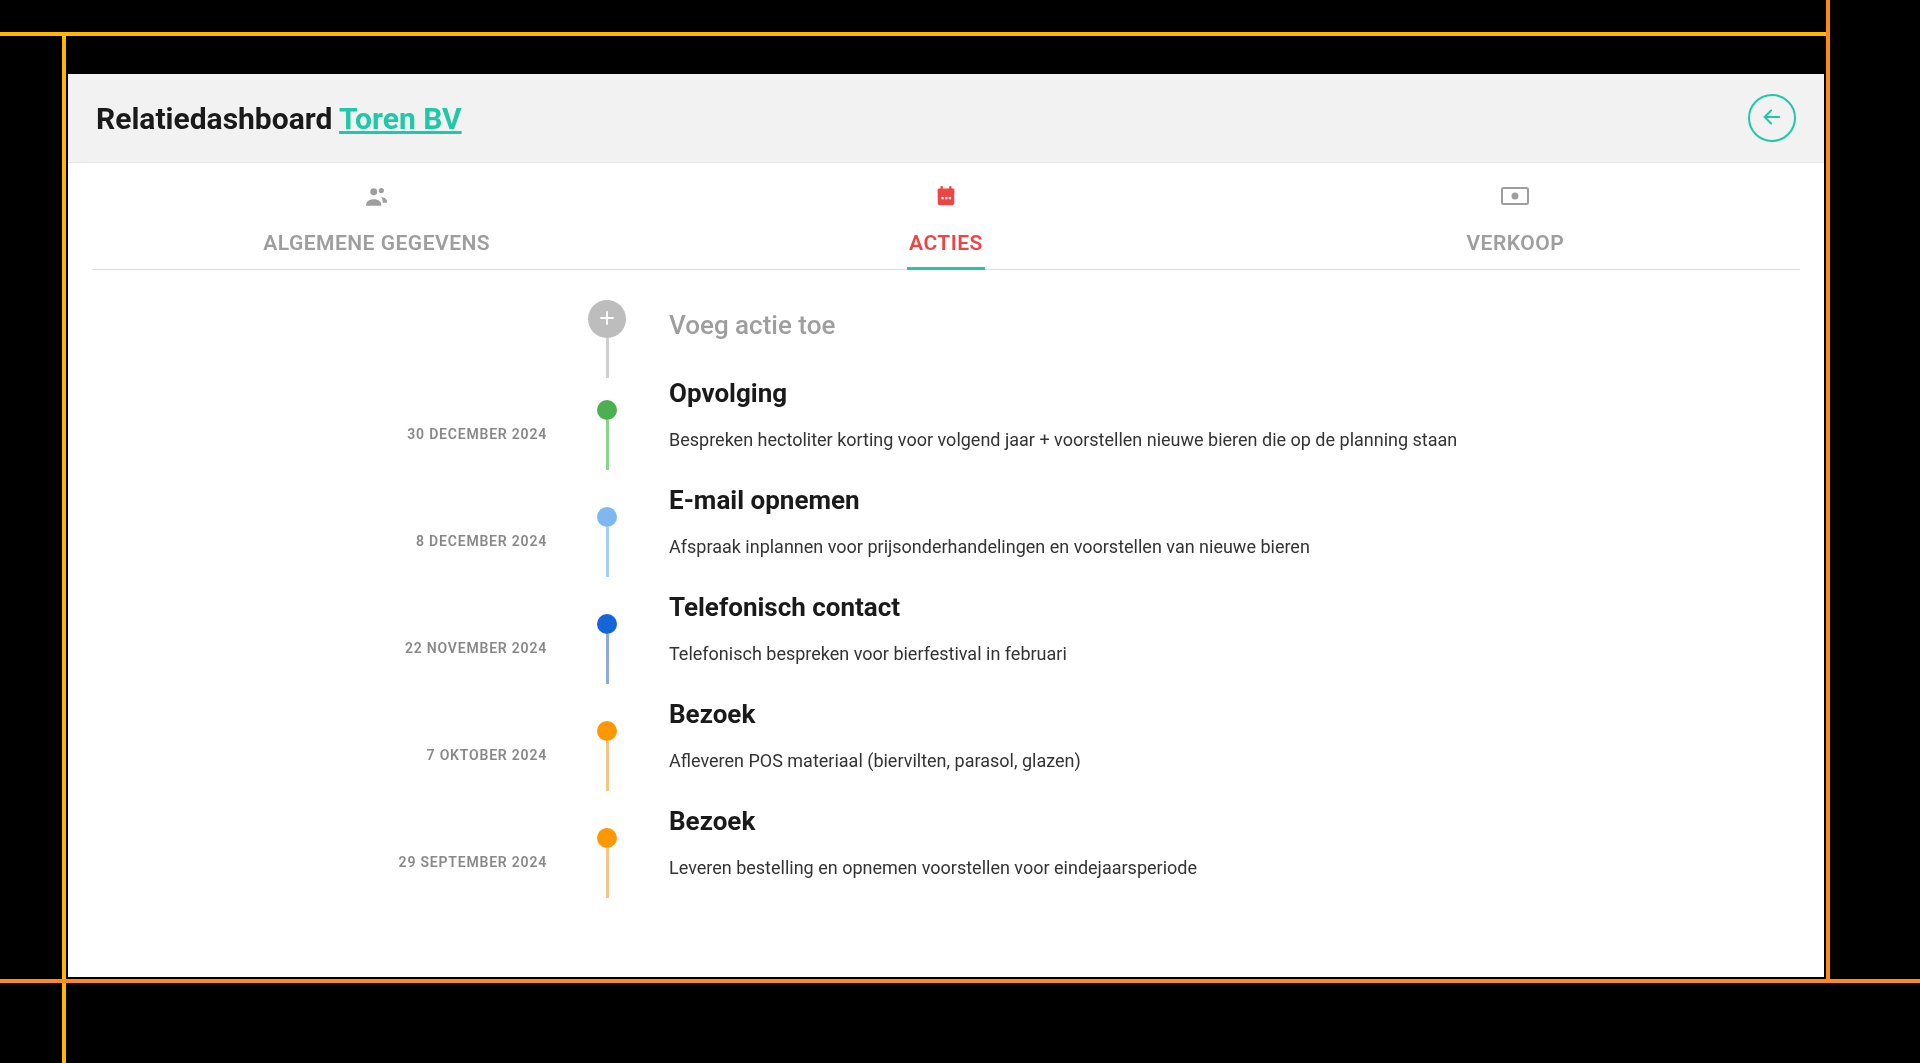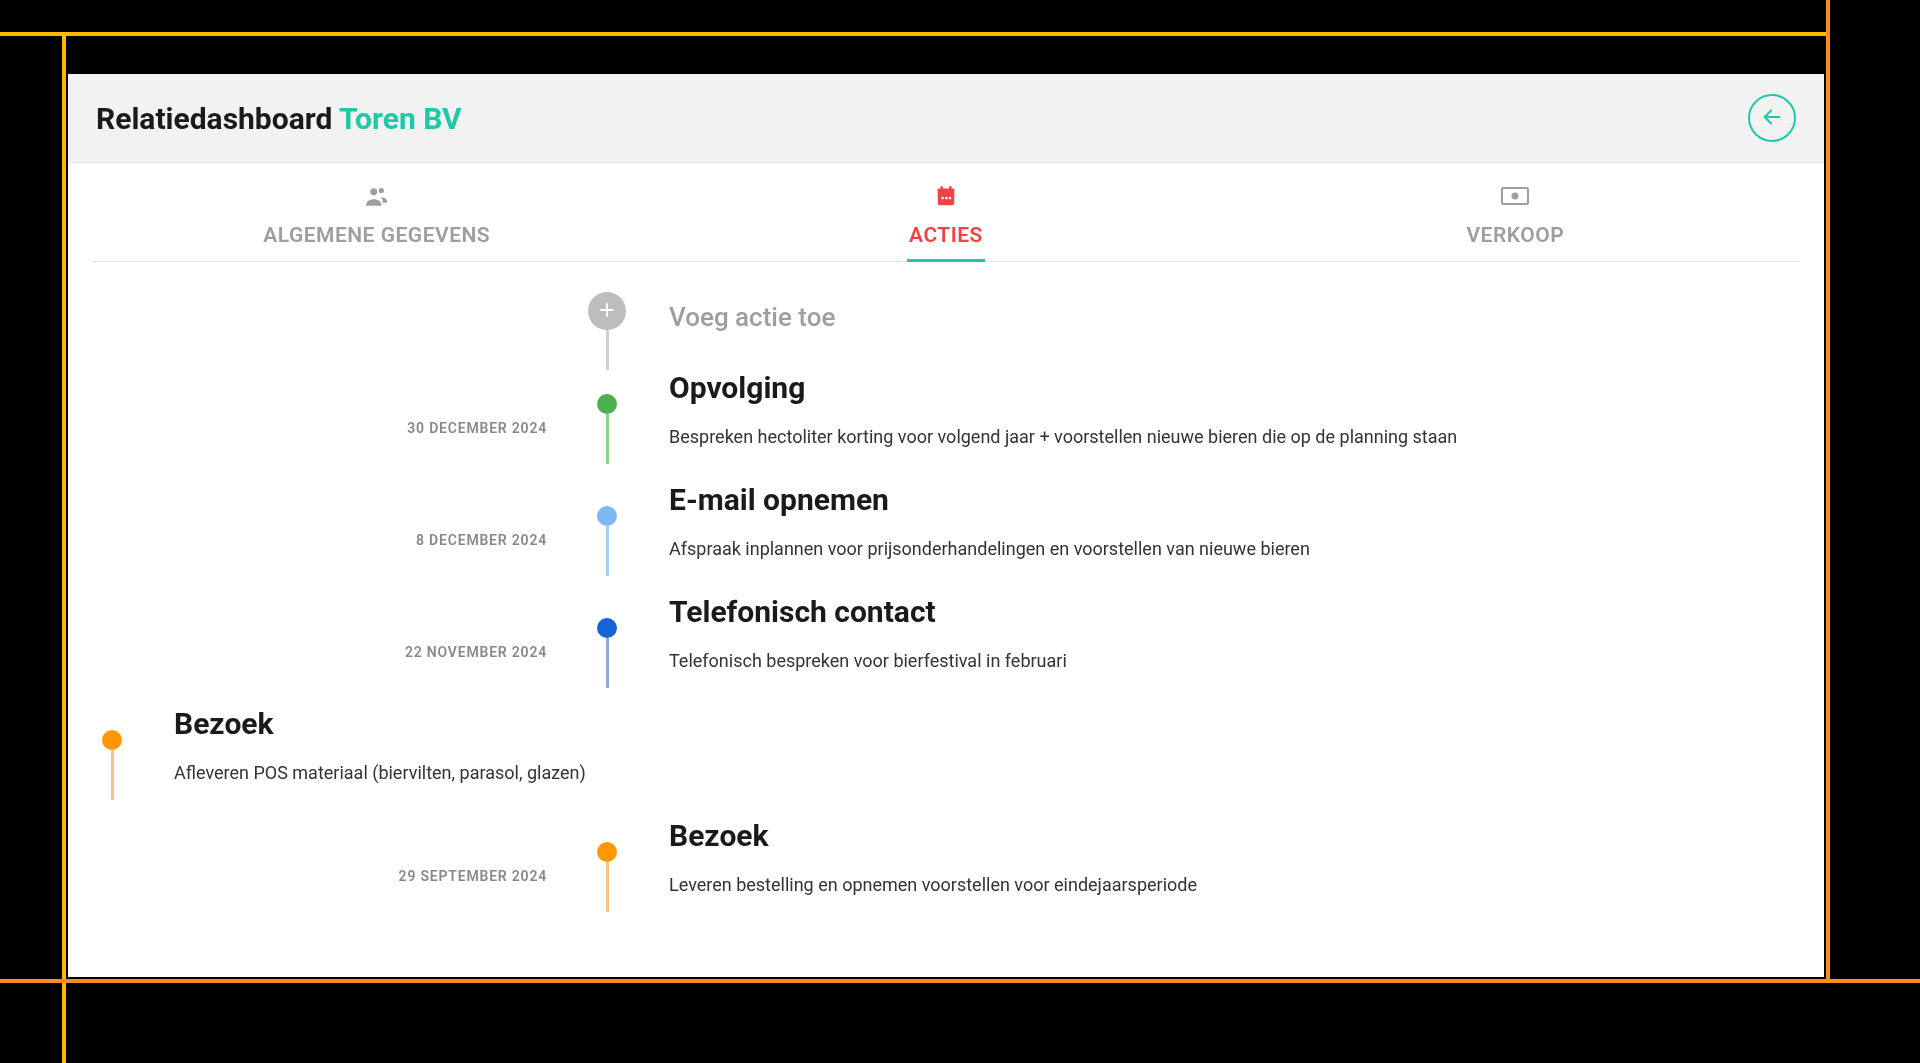--- a/index.html
+++ b/index.html
@@ -78,20 +78,21 @@
     }
 
     .header-title {
       font-size: 30px;
       font-weight: 700;
       color: #1a1a1a;
     }
 
     .header-title .highlight {
       color: #1fc8a7;
+      text-decoration: underline;
     }
 
     .back-button {
       width: 48px;
       height: 48px;
       border-radius: 50%;
       border: 2px solid #1fc8a7;
       background: transparent;
       display: flex;
       align-items: center;
@@ -104,21 +105,21 @@
       display: flex;
       border-bottom: 1px solid #e0e0e0;
       margin: 0 24px;
     }
 
     .tab {
       flex: 1;
       display: flex;
       flex-direction: column;
       align-items: center;
-      gap: 16px;
+      gap: 24px;
       padding: 22px 0 14px 0;
       cursor: pointer;
       color: #9e9e9e;
       position: relative;
     }
 
     .tab.active {
       color: #ef4444;
     }
 
@@ -212,21 +213,21 @@
       min-height: 50px;
     }
 
     .timeline-content {
       padding-left: 42px;
       flex: 1;
       padding-bottom: 32px;
     }
 
     .timeline-title {
-      font-size: 30px;
+      font-size: 26px;
       font-weight: 700;
       color: #1a1a1a;
       margin-bottom: 18px;
     }
 
     .timeline-desc {
       font-size: 18px;
       color: #333;
       line-height: 1.5;
     }
@@ -368,20 +369,21 @@
             <div class="timeline-marker-col">
               <div class="timeline-dot dot-blue"></div>
               <div class="timeline-line line-blue"></div>
             </div>
             <div class="timeline-content">
               <div class="timeline-title">Telefonisch contact</div>
               <div class="timeline-desc">Telefonisch bespreken voor bierfestival in februari</div>
             </div>
           </div>
           <div class="timeline-row">
+            <div class="timeline-date">7 OKTOBER 2024</div>
             <div class="timeline-marker-col">
               <div class="timeline-dot dot-orange"></div>
               <div class="timeline-line line-orange"></div>
             </div>
             <div class="timeline-content">
               <div class="timeline-title">Bezoek</div>
               <div class="timeline-desc">Afleveren POS materiaal (biervilten, parasol, glazen)</div>
             </div>
           </div>
           <div class="timeline-row">

